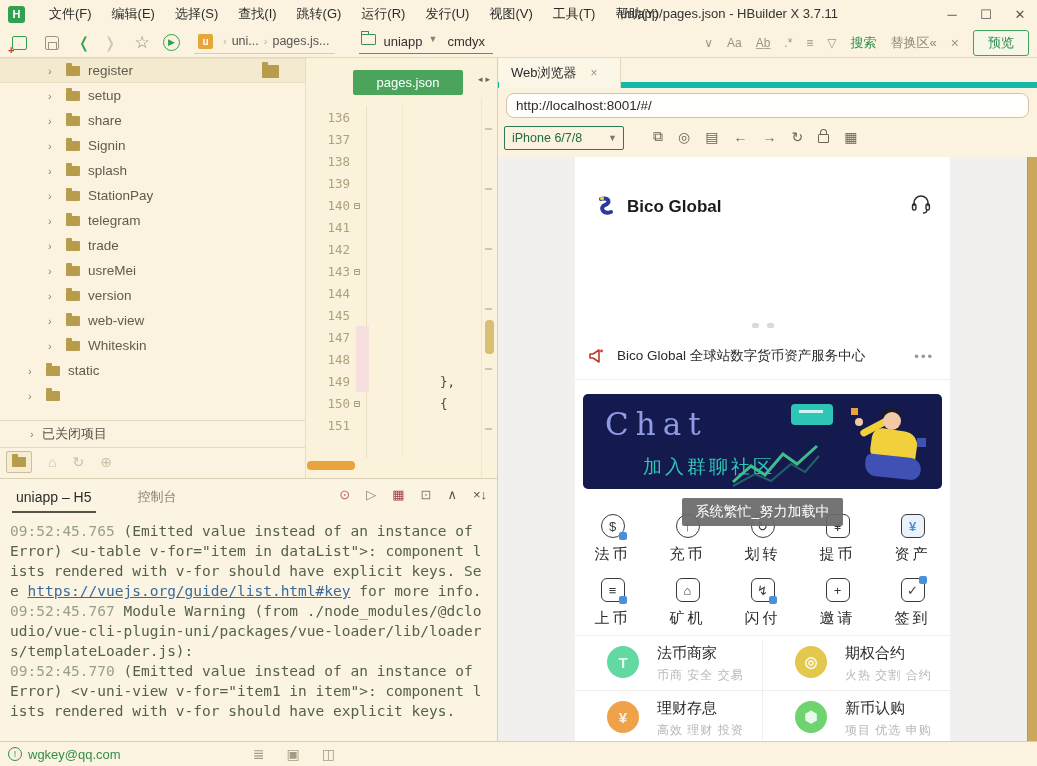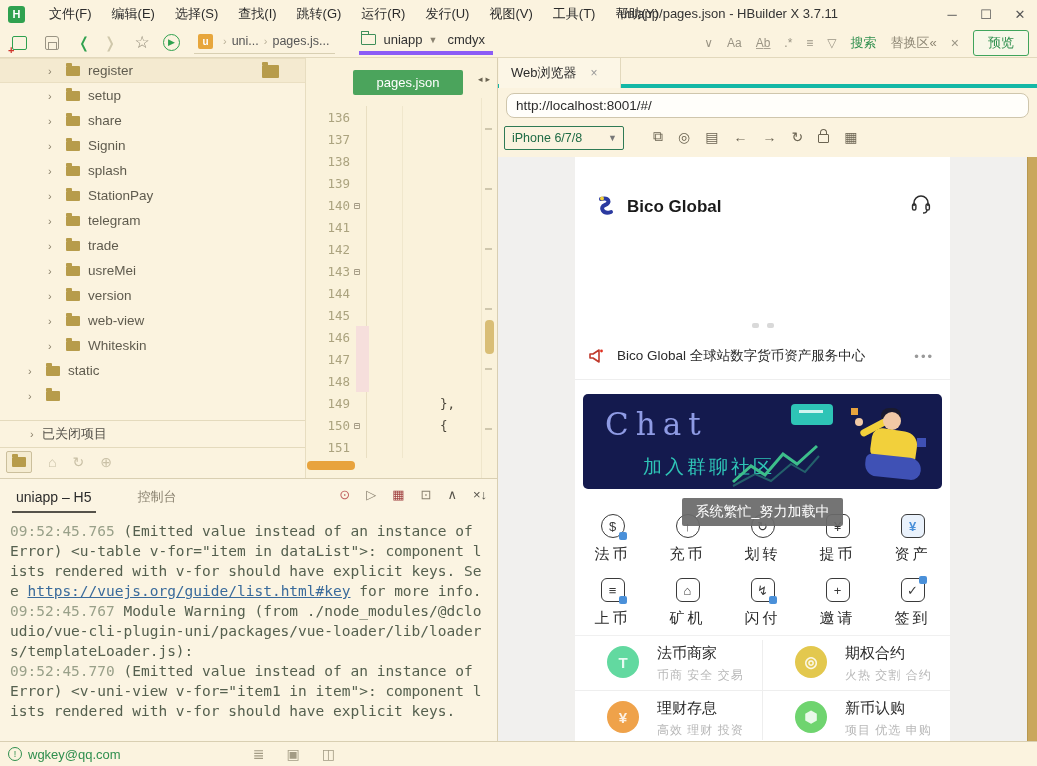--- a/index.html
+++ b/index.html
@@ -22,21 +22,21 @@
   .icon-new { position:relative; width:15px; height:14px; border:1.5px solid #2FA14F; border-radius:2px; margin:0 6px 0 12px; }
   .icon-new::after { content:"+"; position:absolute; left:-5px; bottom:-7px; color:#D0342C; font-size:11px; font-weight:bold; }
   .icon-save { position:relative; width:14px; height:14px; border:1.5px solid #9a9484; border-radius:2px 3px 2px 2px; margin:0 12px; }
   .icon-save::after { content:""; position:absolute; left:2px; top:5px; width:7px; height:6px; border:1px solid #9a9484; }
   .grn { color:#2FA14F; }
   .dis { color:#CFC7AB; }
   .breadcrumb { display:flex; align-items:center; margin-left:14px; padding:2px 6px 4px 4px; border-bottom:1px solid #D8CFB2; }
   .uni-badge { width:15px; height:15px; background:#E7A63C; border-radius:2px; color:#fff; font-size:10px; font-weight:bold; display:flex; align-items:center; justify-content:center; margin-right:5px; }
   .bc-sep { color:#b9b098; font-size:11px; margin:0 5px; }
   .bc-txt { font-size:12.5px; color:#555; }
-  .proj-group { display:flex; align-items:center; margin-left:24px; padding:2px 8px 4px 2px; border-bottom:4px solid #8b5cf6; }
+  .proj-group { display:flex; align-items:flex-start; margin-left:24px; padding:2px 8px 4px 2px; border-bottom:1px solid #8b5cf6; }
   .icon-folder-sm { position:relative; width:15px; height:11px; border:1.5px solid #3E8E5A; border-radius:1px; margin-right:7px; }
   .icon-folder-sm::before { content:""; position:absolute; left:-1px; top:-4px; width:6px; height:3px; border:1.5px solid #3E8E5A; border-bottom:none; border-radius:1px 1px 0 0; }
   .proj-name { font-size:13px; color:#333; }
   .caret { font-size:9px; color:#8a8270; margin:0 10px 0 6px; }
   .search-txt { font-size:13px; color:#333; }
   .tb-right { display:flex; align-items:center; margin-left:auto; margin-right:8px; }
   .tb-right > span { margin-left:14px; }
   .tb-mini { font-size:12px; color:#9a9484; }
   .tb-grn-lbl { font-size:13px; color:#2F8F4E; }
   .tb-gray-lbl { font-size:13px; color:#8d8674; }
@@ -93,21 +93,21 @@
   .sb-mid { display:flex; margin-left:110px; color:#A39B84; }
   .sb-mid span { margin-left:22px; font-size:14px; }
   .sb-right { display:flex; align-items:center; margin-left:auto; margin-right:10px; color:#4a463a; }
   .sb-right .sbi { margin-left:24px; }
   .noti { position:relative; width:15px; height:15px; background:#C2584A; border-radius:50%; margin-left:26px; }
   .noti::after { content:""; position:absolute; right:-2px; top:-2px; width:6px; height:6px; background:#E03020; border-radius:50%; }
   .bell { margin-left:22px; color:#8a8270; font-size:14px; }
 
   
   .browser { position:absolute; left:497px; top:58px; width:540px; height:683px; background:#FBF3DF; border-left:1px solid #D9CFB2; }
-  .btabbar { position:relative; height:30px; border-bottom:4px solid #14b8a6;text-align:right; }
+  .btabbar { position:relative; height:30px; border-bottom:6px solid #14b8a6;text-align:right; }
   .btab { position:absolute; left:1px; top:0; width:122px; height:30px; background:#FCF6E6; border-right:1px solid #E2D8BC; display:flex; align-items:center; font-size:13px; color:#2b2b2b; }
   .btab .bx { margin-left:14px; color:#999; font-size:12px; }
   .urlrow { position:relative; height:34px; }
   .urlinput { position:absolute; left:8px; top:5px; width:523px; height:25px; background:#FFFEFA; border:1px solid #CFC6AC; border-radius:8px; font-size:13.5px; color:#2b2b2b; display:flex; align-items:center; padding-left:9px; }
   .devrow { position:relative; height:35px; }
   .devsel { position:absolute; left:6px; top:4px; width:120px; height:24px; border:1px solid #2F7A55; border-radius:2px; display:flex; align-items:center; font-size:12.5px; color:#1F6B45; padding-left:7px; }
   .devsel .dcaret { margin-left:auto; margin-right:6px; font-size:9px; color:#777; }
   .devicons { position:absolute; left:140px; top:6px; display:flex; align-items:center; }
   .devicons > span { margin-left:15px; font-size:14px; color:#6b6452; }
   .lockico { position:relative; width:11px; height:9px; border:1.5px solid #6b6452; border-radius:1px; margin-left:17px; margin-top:4px; }
@@ -358,25 +358,20 @@
           <span class="lnum">144</span>
           <span class="nofold"></span>
           <span class="ecode"></span>
         </div>
       <div class="eline">
           <span class="lnum">145</span>
           <span class="nofold"></span>
           <span class="ecode"></span>
         </div>
       <div class="eline">
-          <span class="lnum">146</span>
-          <span class="nofold"></span>
-          <span class="ecode"></span>
-        </div>
-      <div class="eline">
           <span class="lnum">147</span>
           <span class="nofold"></span>
           <span class="ecode"></span>
         </div>
       <div class="eline">
           <span class="lnum">148</span>
           <span class="nofold"></span>
           <span class="ecode"></span>
         </div>
       <div class="eline">

